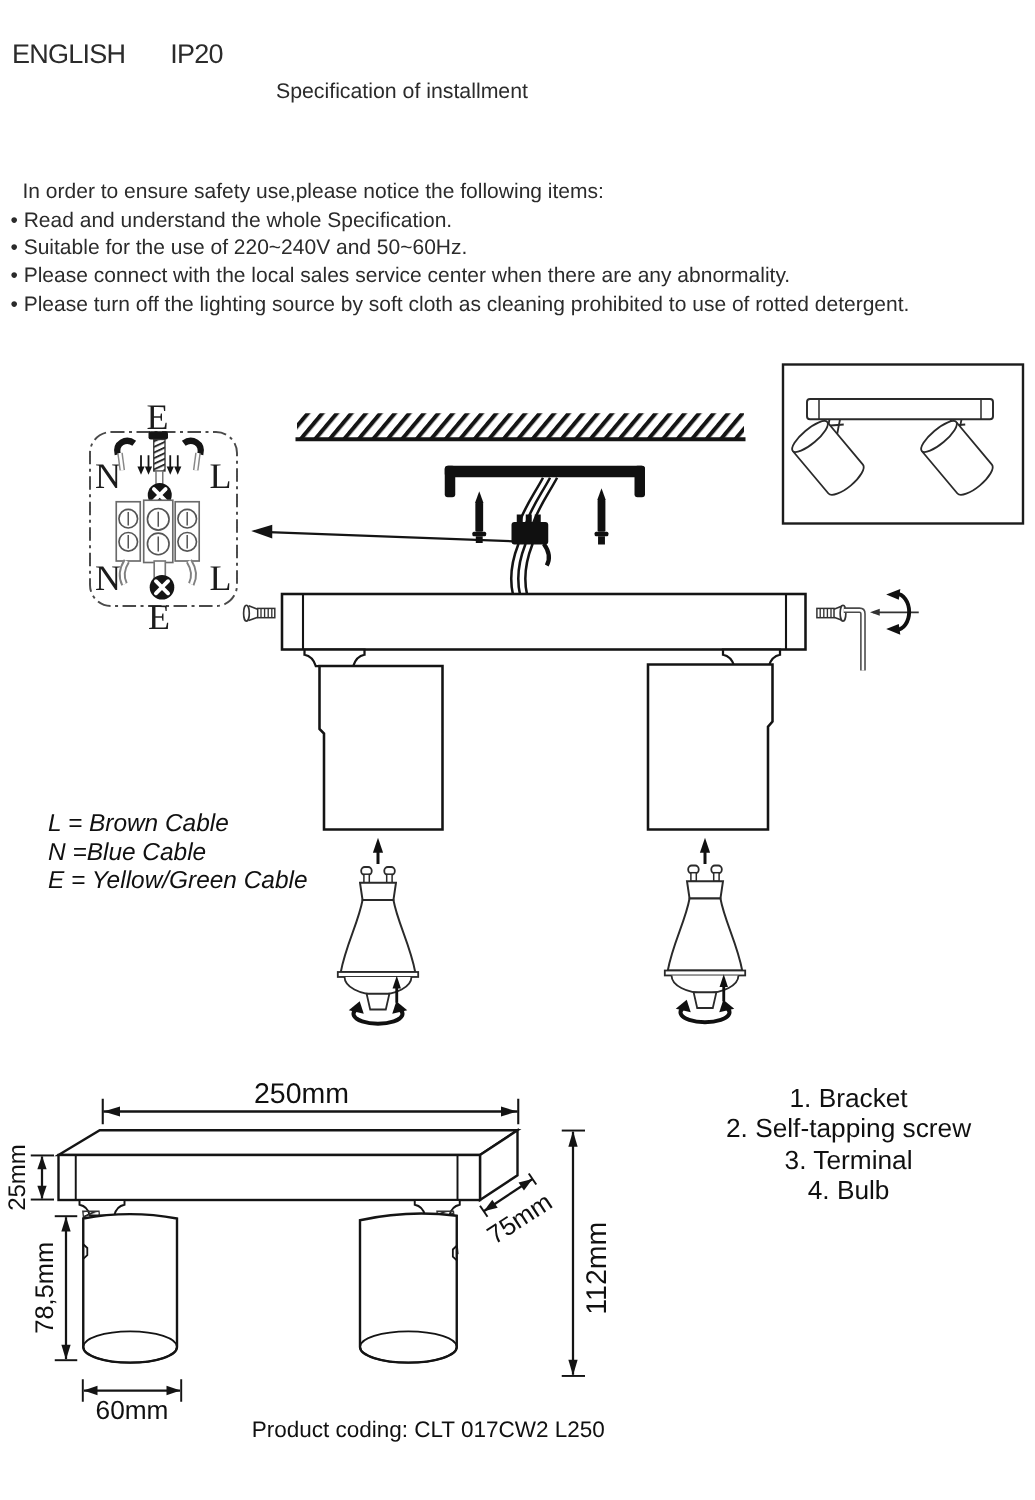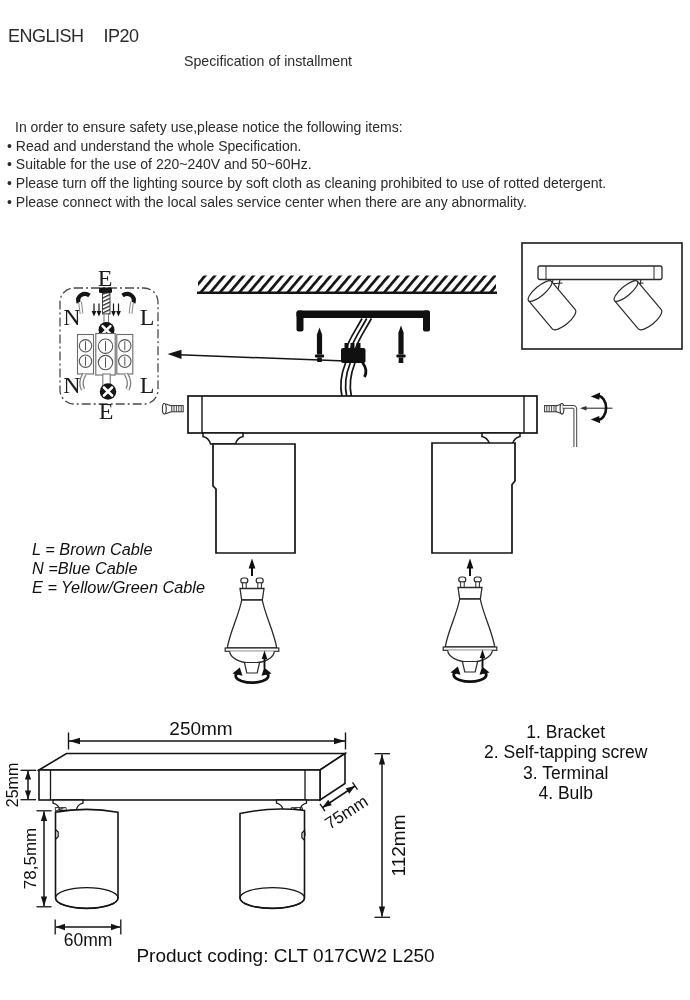--- a/index.html
+++ b/index.html
@@ -2,45 +2,45 @@
 <html><head>
 <meta charset="utf-8">
 <style>
   html,body{margin:0;padding:0;}
   body{
     width:690px;height:1000px;background:#ffffff;position:relative;overflow:hidden;
     font-family:"Liberation Sans","DejaVu Sans",sans-serif;color:#1c1c1c;
   }
   .abs{position:absolute;}
   .hdr{left:8px;top:26px;font-size:18px;letter-spacing:-0.5px;color:#2b2b2b;white-space:nowrap;}
-  .hdr .ip{margin-left:20px;text-align:center;}
+  .hdr .ip{margin-left:30px;text-align:center;}
   .title{left:184px;top:53px;font-size:14.2px;color:#2b2b2b;}
   .safety{left:7px;top:70px;width:680px;font-size:14px;line-height:18.7px;color:#2b2b2b;}
   .safety .intro{padding-left:8px;margin-top:48px;}
   .legend{left:32px;top:540px;font-size:16.3px;line-height:19.2px;color:#101010;font-style:italic;}
   .parts{left:484px;top:722px;font-size:17.5px;line-height:20.3px;color:#101010;text-align:center;}
-  .footer{left:0;top:945px;width:571px;text-align:center;font-size:19px;color:#101010;}
+  .footer{left:0;top:945px;width:571px;text-align:center;font-size:15px;color:#101010;}
   svg{position:absolute;display:block;}
   svg text{font-family:"Liberation Sans","DejaVu Sans",sans-serif;fill:#101010;}
   svg text.serif{font-family:"Liberation Serif","DejaVu Serif",serif;fill:#1c1c1c;}
 </style>
 </head>
 <body>
 
 <div class="abs hdr">
   <span>ENGLISH</span><span class="ip">IP20</span>
 </div>
 <div class="abs title">Specification of installment</div>
 
 <div class="abs safety">
   <div class="intro">In order to ensure safety use,please notice the following items:</div>
   <div>• Read and understand the whole Specification.</div>
   <div>• Suitable for the use of 220~240V and 50~60Hz.</div>
+  <div>• Please connect with the local sales service center when there are any abnormality.</div>
   <div>• Please turn off the lighting source by soft cloth as cleaning prohibited to use of rotted detergent.</div>
-  <div>• Please connect with the local sales service center when there are any abnormality.</div>
 </div>
 
 <svg style="left:0;top:230px" width="690" height="470" viewBox="0 230 690 470">
   <defs>
     <pattern id="ceilHatch" patternUnits="userSpaceOnUse" width="7.4" height="7.4" patternTransform="rotate(40)">
       <rect width="2.7" height="7.4" fill="#141414"></rect>
     </pattern>
     <pattern id="forkHatch" patternUnits="userSpaceOnUse" width="3.4" height="3.4" patternTransform="rotate(65)">
       <rect width="1.3" height="3.4" fill="#2a2a2a"></rect>
     </pattern>

